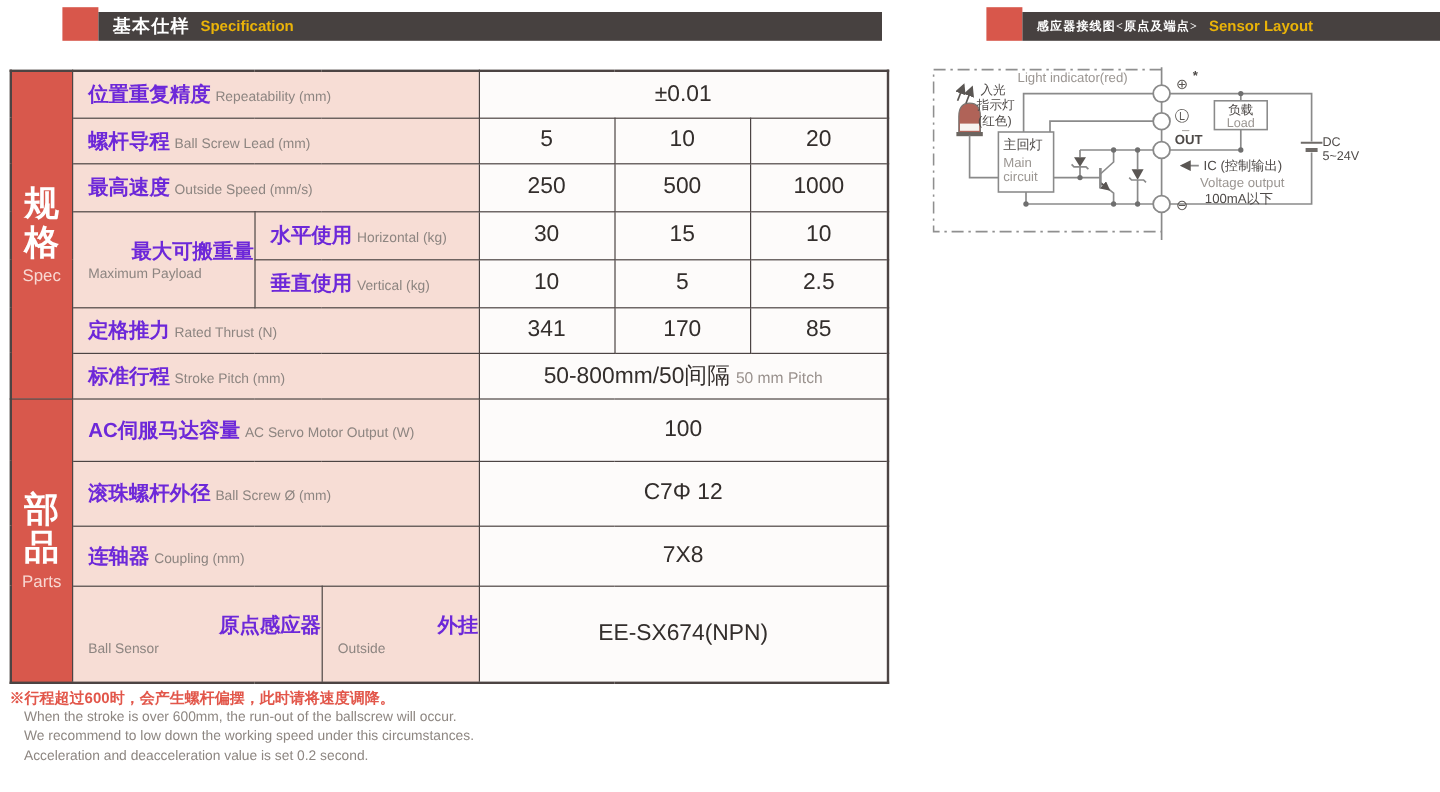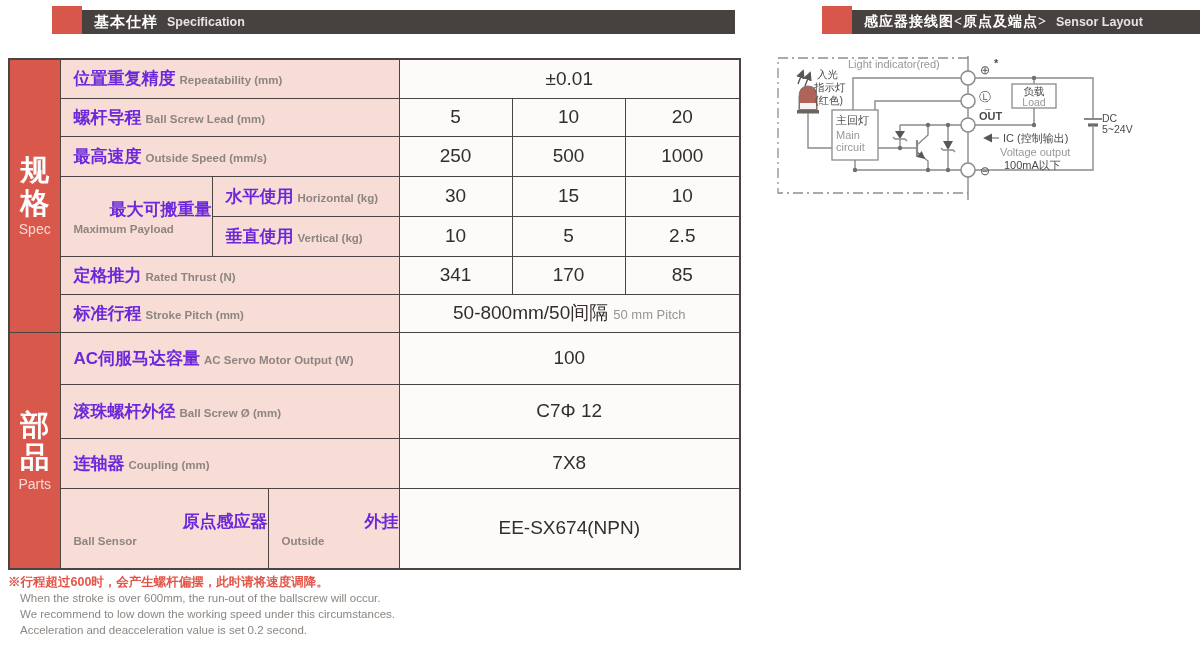--- a/index.html
+++ b/index.html
@@ -3,35 +3,35 @@
 <meta charset="utf-8">
 <style>
   * { margin:0; padding:0; box-sizing:border-box; }
   html,body { width:1200px; height:660px; background:#ffffff; font-family:"Liberation Sans", sans-serif; position:relative; overflow:hidden; }
 
   
   .hdr { position:absolute; top:6px; height:28px; display:flex; align-items:flex-end;padding-left:44px; }
   .hdr .sq { width:30px; height:28px; background:#d8574b; flex:0 0 30px; }
   .hdr .bar { height:24px; background:#474140; color:#fff; display:flex; align-items:center; padding:0 12px; gap:9px; flex:1; }
   .hdr .zh { font-size:15px; font-weight:700; letter-spacing:1px; white-space:nowrap; }
-  .hdr .en { font-size:12.5px; color:#e5e5e5; font-weight:600; white-space:nowrap; }
+  .hdr .en { font-size:12.5px; color:#eab308; font-weight:600; white-space:nowrap; }
   #hdr-left  { left:8px;   width:727px; }
   #hdr-right { left:778px; width:422px; }
-  #hdr-right .zh { font-size:14px;font-family:Liberation Serif, serif; }
+  #hdr-right .zh { font-size:10px;font-family:Liberation Serif, serif; }
 
   
   table.spec { position:absolute; left:8px; top:58px; width:731px; border-collapse:collapse; table-layout:fixed; border:2px solid #4c4443; }
   table.spec td { border:1px solid #4c4443; vertical-align:middle; }
   .h39{height:39px}.h38{height:38px}.h40{height:40px}.h52{height:52px}.h54{height:54px}.h50{height:50px}.h81{height:81px}
   td.sec { background:#d8584c; color:#fff; text-align:center; }
   td.sec .zh { width:30px; margin:0 auto; font-size:29px; font-weight:700; line-height:1.12; word-break:break-all; }
   td.sec .en { font-size:14px; color:#f8d8d2; margin-top:2px; }
   td.lbl { background:#f7ddd5; padding-left:13px; }
   td.lbl .zh { font-size:17px; font-weight:700; color:#6d28d9;text-align:right; }
-  td.lbl .en { font-size:11.5px; color:#8d8581; margin-left:4px; font-weight:700; }
+  td.lbl .en { font-size:11.5px; color:#8d8581; margin-left:4px; font-weight:400; }
   td.lbl.stack .zh { display:block; }
   td.lbl.stack .en { display:block; margin-left:0; margin-top:2px; }
   td.val { background:#fdfbfa; text-align:center; font-size:19px; color:#332e2c; }
   td.val .main { font-size:19px; color:#332e2c; }
   td.val .sub { font-size:13px; color:#9a928e; margin-left:5px; }
 
   
   .fns { position:absolute; left:8px; top:574px; }
   .fn-red  { color:#e2564a; font-weight:700; font-size:12.5px; line-height:16px; }
   .fn-gray { color:#8d8681; font-size:11.5px; line-height:16px; padding-left:12px; }

